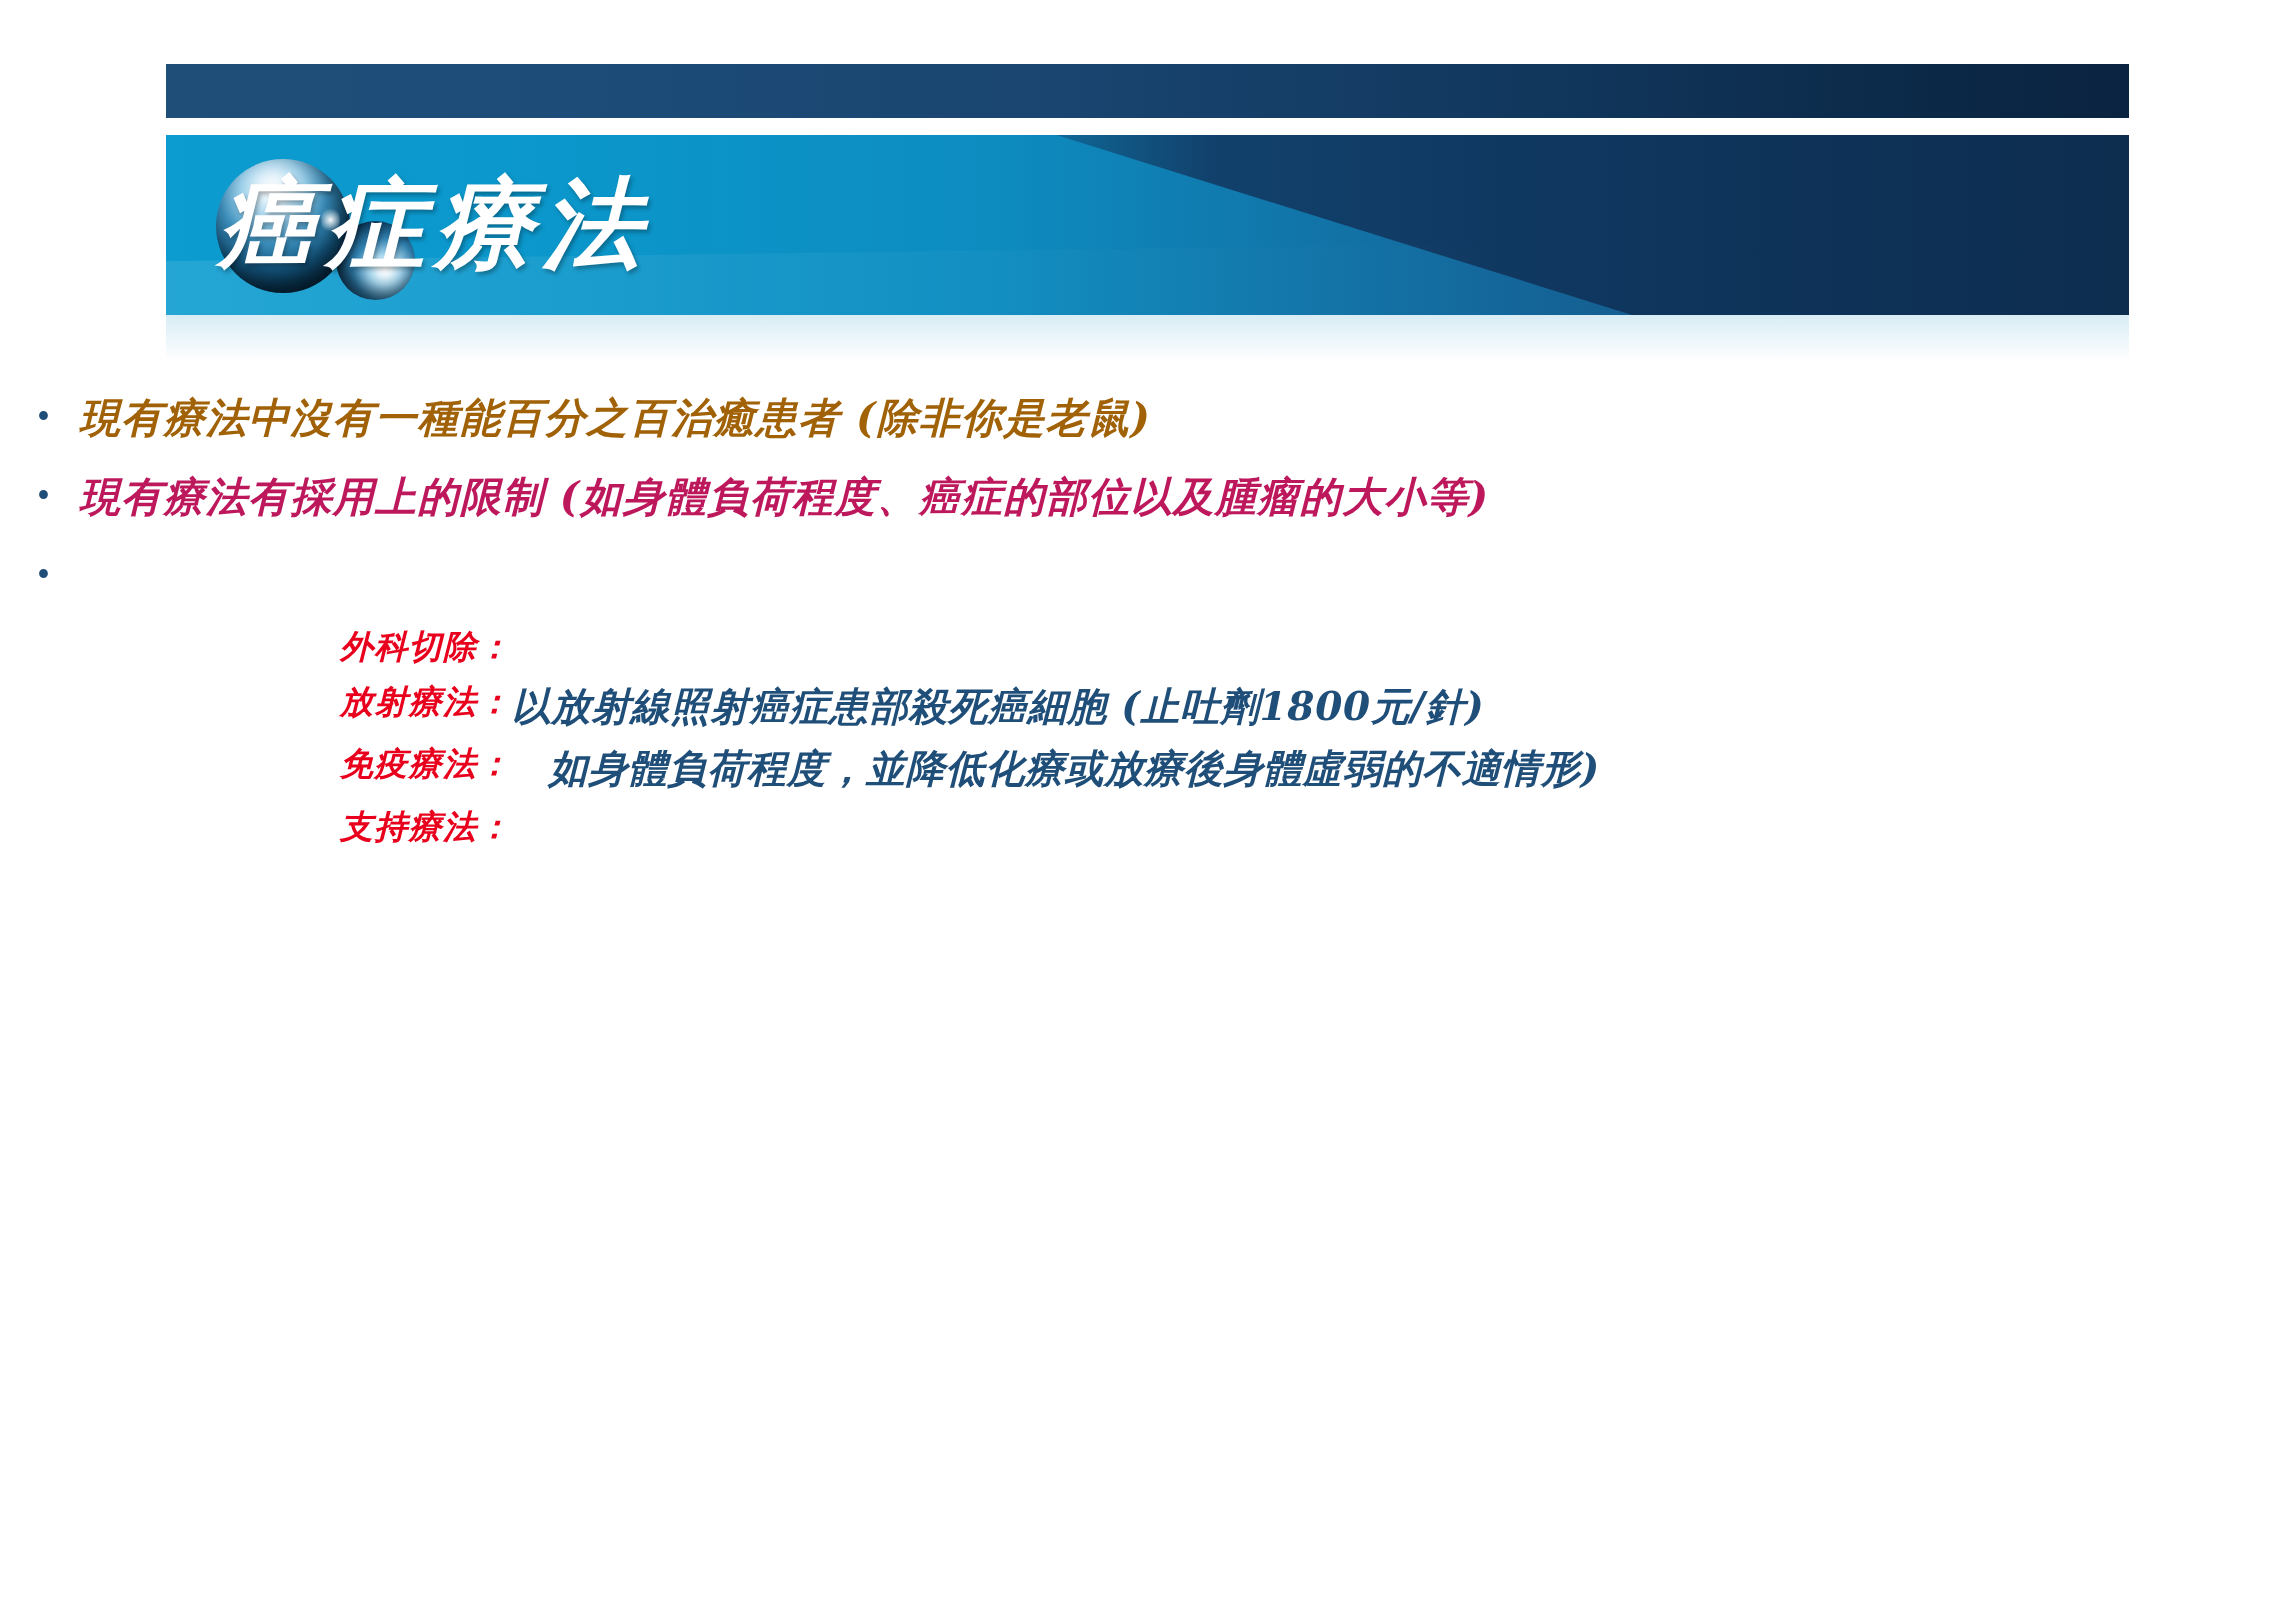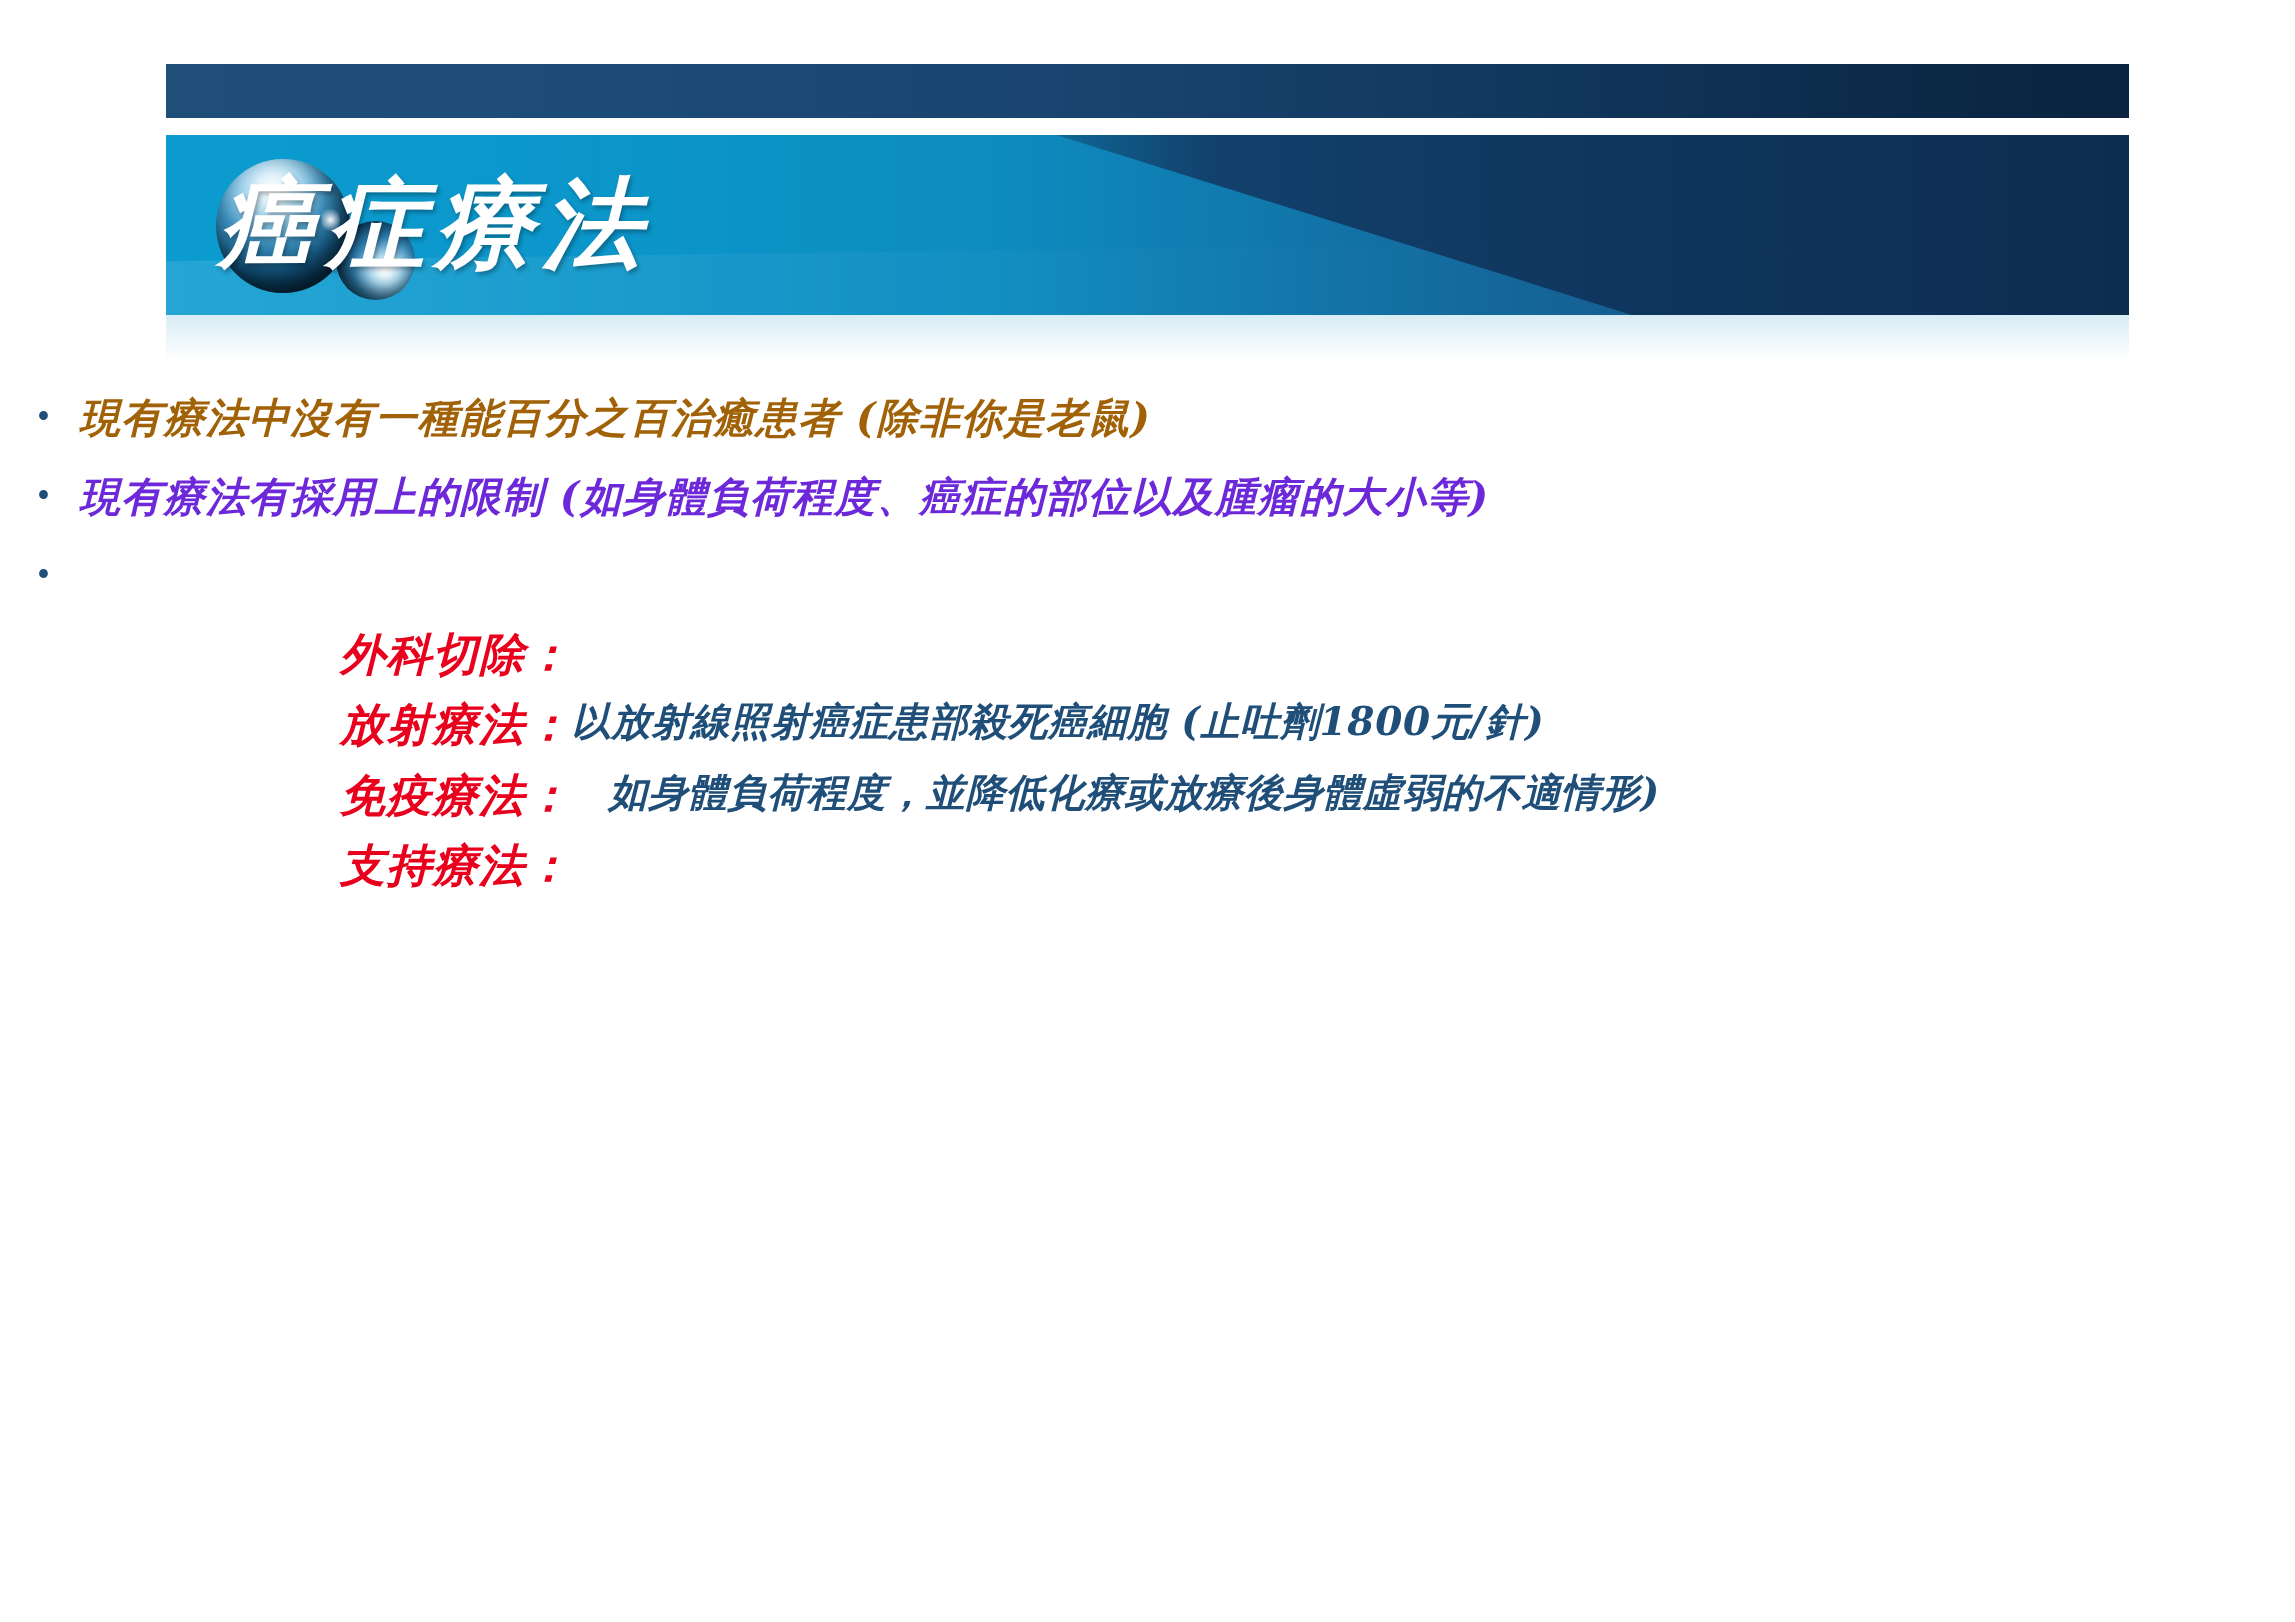--- a/index.html
+++ b/index.html
@@ -163,36 +163,36 @@
 
   .bullet-text {
     font-family: "DejaVu Serif", "Liberation Serif", serif;
     font-size: 41px;
     font-weight: bold;
     font-style: italic;
     line-height: 1.26;
     letter-spacing: 1.3px;
   }
   .c-red { color: #a16207; }
-  .c-blue { color: #6d28d9; }
+  .c-blue { color: #be185d; }
 
   
   .sub-list {
     margin-top: 14.4px;
   }
   .sub-item {
     display: flex;
     align-items: flex-start;
     margin-bottom: 11.8px;
     padding-left: 340px;
   }
   .sub-label {
     flex: 0 0 auto;
     font-family: "DejaVu Serif", "Liberation Serif", serif;
-    font-size: 45px;
+    font-size: 33px;
     font-weight: bold;
     font-style: italic;
     color: #e8001c;
     letter-spacing: 1.3px;
     white-space: nowrap;
     line-height: 1.3;
   }
   .sub-body {
     font-family: "DejaVu Serif", "Liberation Serif", serif;
     font-size: 39px;

